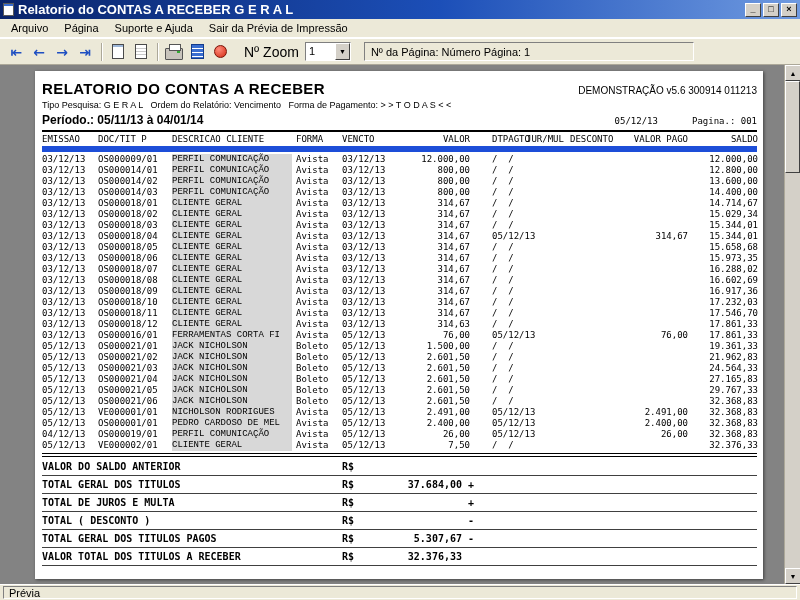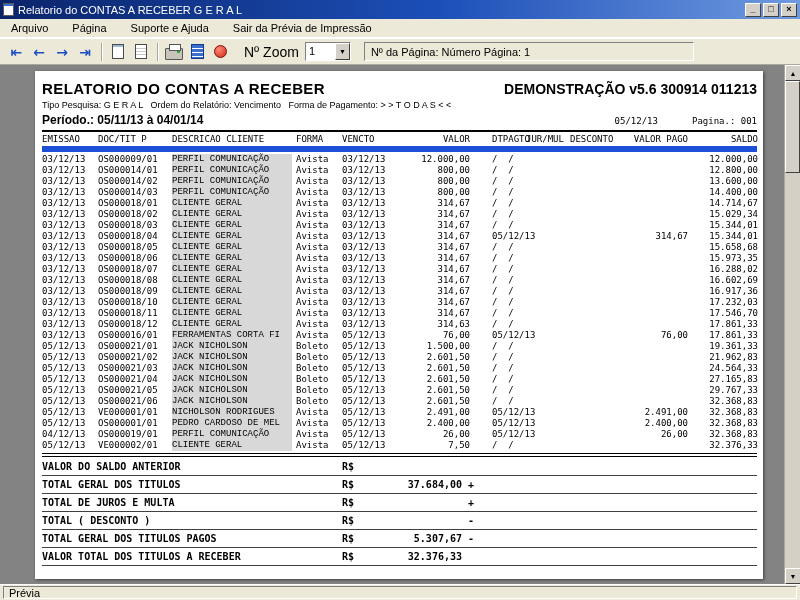--- a/index.html
+++ b/index.html
@@ -5,27 +5,27 @@
   * { box-sizing: border-box; margin: 0; padding: 0; }
   html, body { width: 800px; height: 600px; overflow: hidden; }
   body { font-family: "Liberation Sans", sans-serif; background: #ece9d8; }
   .window { width: 800px; height: 600px; display: flex; flex-direction: column; }
 
   
   .titlebar { height: 19px; flex: 0 0 19px; background: linear-gradient(90deg,#0a246a 0%,#1c4fb8 55%,#6f9ae0 100%);
     display: flex; align-items: center; padding: 0 3px; gap: 4px; }
   .app-icon { width: 11px; height: 13px; background: #fff; border: 1px solid #5a5a5a;
     box-shadow: inset 0 2px 0 #3a6ed0; flex: 0 0 auto; }
-  .titlebar-text { color: #fff; font-size: 11px; font-weight: normal; flex: 1; white-space: nowrap; overflow: hidden; }
+  .titlebar-text { color: #fff; font-size: 13px; font-weight: bold; flex: 1; white-space: nowrap; overflow: hidden; }
   .win-btns { display: flex; gap: 2px; }
   .win-btn { width: 16px; height: 14px; background: #d4d0c8; border: 1px solid; border-color: #fff #404040 #404040 #fff;
     font-size: 9px; line-height: 11px; text-align: center; font-weight: bold; color: #000; cursor: default; }
 
   
-  .menubar { height: 19px; flex: 0 0 19px; display: flex; align-items: center; padding: 0 4px; gap: 10px;
+  .menubar { height: 19px; flex: 0 0 19px; display: flex; align-items: center; padding: 0 4px; gap: 2px;
     background: #ece9d8; border-bottom: 1px solid #fff; font-size: 11px; }
   .menu-item { padding: 2px 7px; white-space: nowrap; }
 
   
   .toolbar { height: 27px; flex: 0 0 27px; display: flex; align-items: center; padding: 2px 5px; gap: 1px;
     background: #ece9d8; border-top: 1px solid #fff; border-bottom: 1px solid #aca899; }
   .tb-btn { width: 22px; height: 22px; display: flex; align-items: center; justify-content: center;
     background: transparent; border: 1px solid transparent; }
   .nav-glyph { color: #1e4fc2; font-size: 14px; font-weight: bold; line-height: 1; font-family: "DejaVu Sans", sans-serif; }
   .tb-sep { width: 1px; height: 18px; background: #aca899; margin: 0 4px; box-shadow: 1px 0 0 #fff; }
@@ -62,21 +62,21 @@
   
   .statusbar { height: 16px; flex: 0 0 16px; background: #ece9d8; border-top: 1px solid #fff;
     display: flex; align-items: center; font-size: 11px; padding: 1px 3px; }
   .status-panel { flex: 1; height: 13px; border: 1px solid; border-color: #808080 #fff #fff #808080;
     display: flex; align-items: center; padding: 0 5px; }
 
   
   .report { padding: 9px 6px 0 7px; color: #000; }
   .rep-head { display: flex; justify-content: space-between; align-items: baseline; }
   .rep-title { font-size: 15px; font-weight: bold; letter-spacing: .4px; }
-  .rep-demo { font-size: 14px; font-weight: bold; }
+  .rep-demo { font-size: 10px; font-weight: normal; }
   .rep-filter { font: 9px/12px "Liberation Sans", sans-serif; margin-top: 2px; white-space: pre; }
   .rep-period-row { display: flex; align-items: baseline; margin-top: 2px; }
   .rep-period { font-size: 12px; font-weight: bold; flex: 1; }
   .rep-date { font: 9px/12px "DejaVu Sans Mono", monospace; margin-right: 34px; }
   .rep-pageno { font: 9px/12px "DejaVu Sans Mono", monospace; }
   .hr2 { height: 2px; background: #000; margin-top: 3px; }
   .tgrid { display: grid; grid-template-columns: 56px 74px 124px 46px 58px 70px 56px 44px 52px 66px 70px;
     white-space: pre; font: 9px/11px "DejaVu Sans Mono", monospace; }
   .thead { font-weight: normal; margin-top: 2px; border-bottom: 6px solid #1d4ed8; padding-bottom: 1px; }
   .tbody { margin-top: 2px; }

